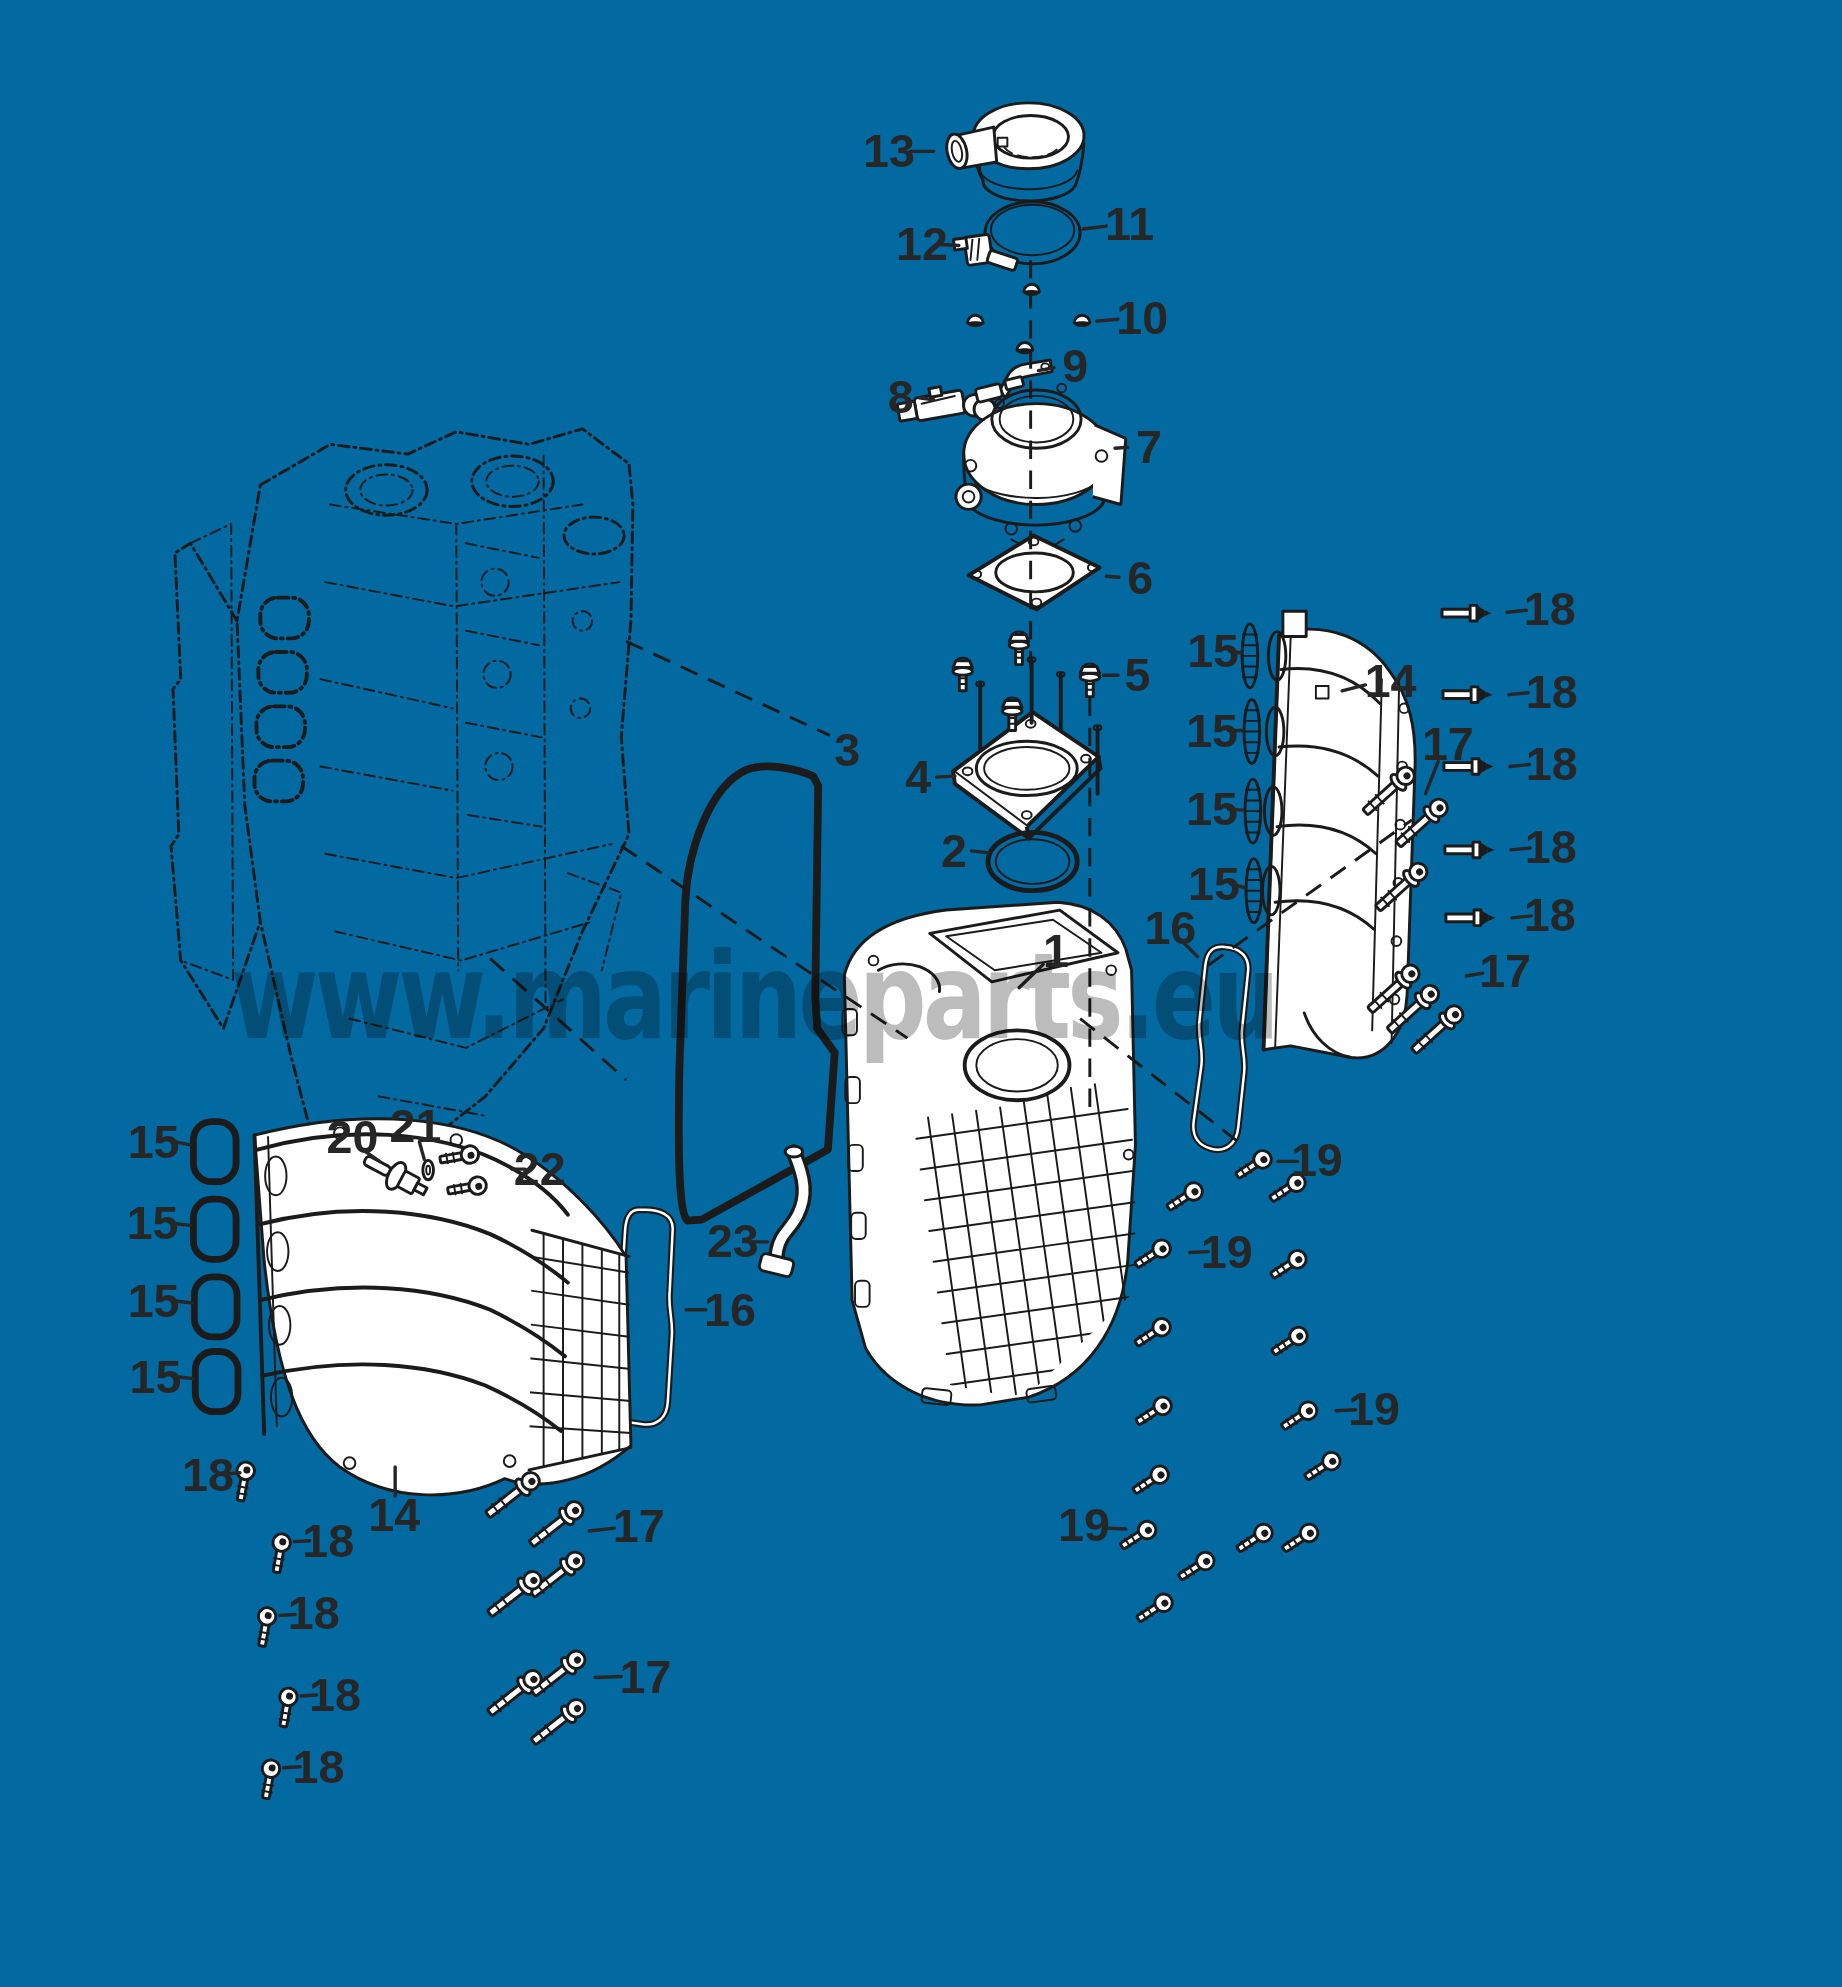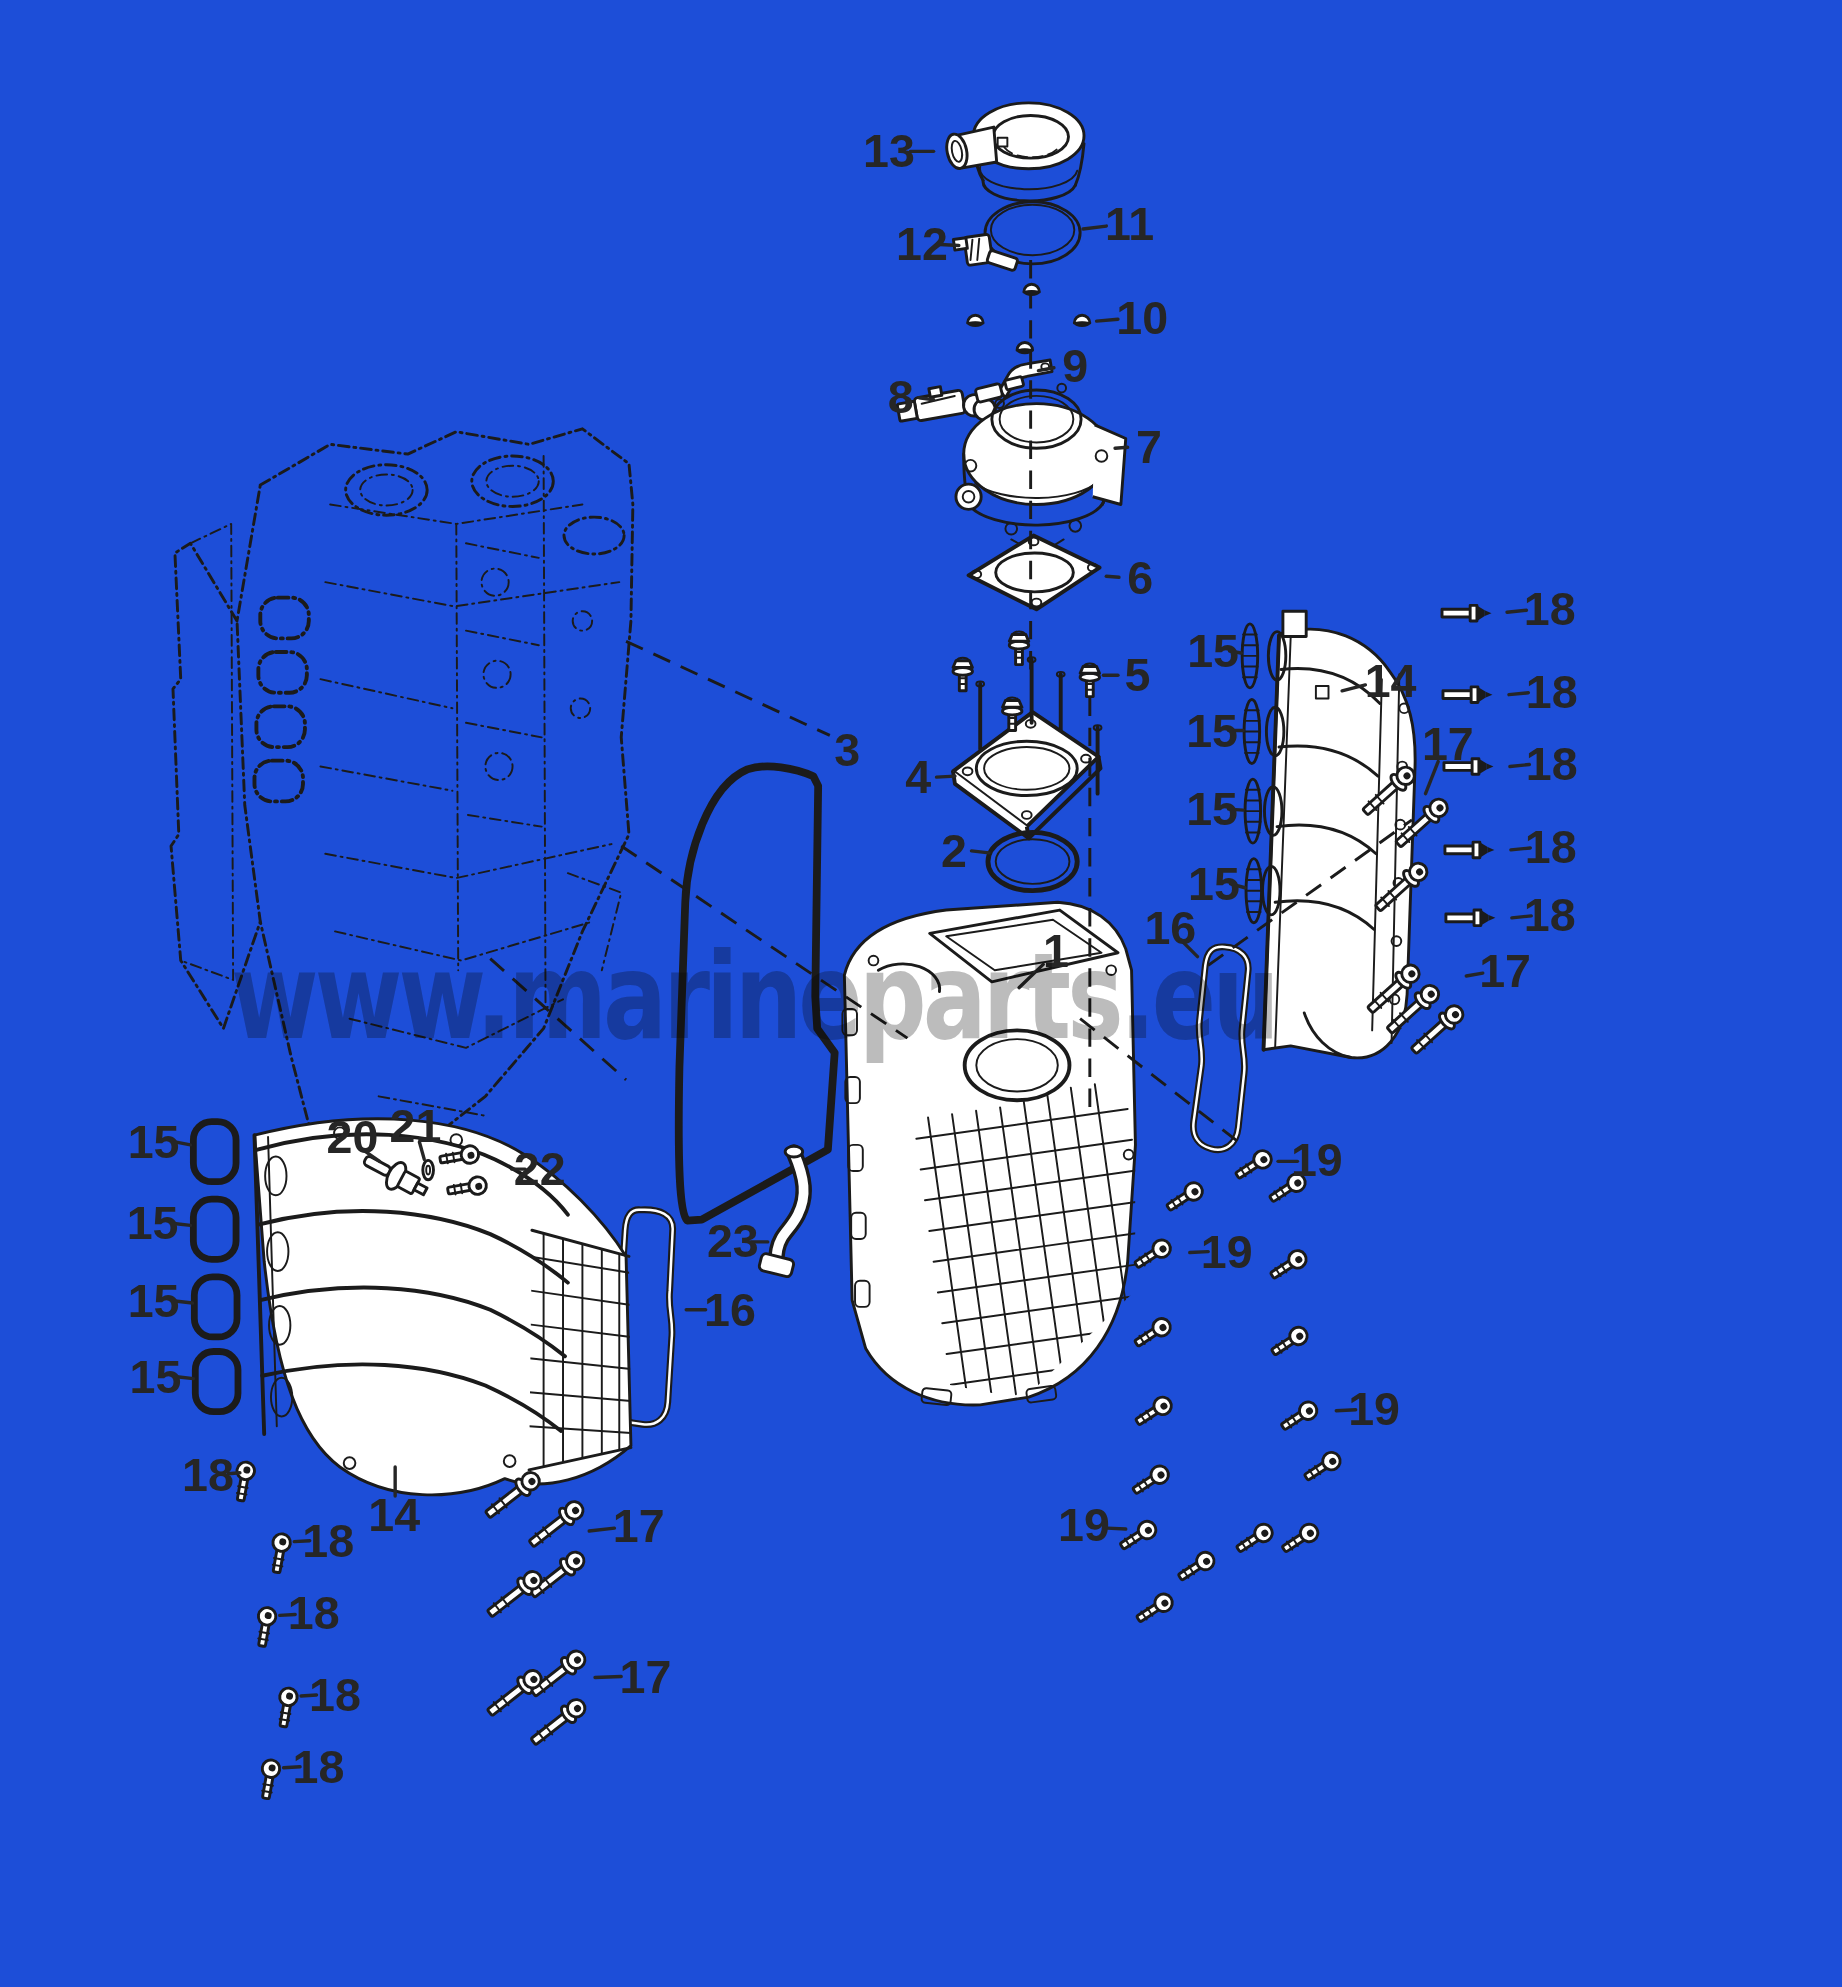--- a/index.html
+++ b/index.html
@@ -1,16 +1,16 @@
 <!DOCTYPE html>
 <html><head>
 <meta charset="utf-8">
 <style>
   html,body{margin:0;padding:0;background:#fff;}
-  .stage{position:relative;width:1843px;height:1987px;background:#1d4ed8;overflow:hidden;
+  .stage{position:relative;width:1843px;height:1987px;background:#0369a1;overflow:hidden;
          font-family:"Liberation Sans",sans-serif;}
   svg{position:absolute;left:0;top:0;}
   
   .s2{fill:none;stroke:#1b1b1b;stroke-width:2;stroke-linecap:round;stroke-linejoin:round}
   .s3{fill:none;stroke:#1b1b1b;stroke-width:3;stroke-linecap:round;stroke-linejoin:round}
   .s4{fill:none;stroke:#1b1b1b;stroke-width:4;stroke-linecap:round;stroke-linejoin:round}
   .s5{fill:none;stroke:#1b1b1b;stroke-width:5;stroke-linecap:round;stroke-linejoin:round}
   .s7{fill:none;stroke:#1b1b1b;stroke-width:7;stroke-linecap:round;stroke-linejoin:round}
   .s8{fill:none;stroke:#1b1b1b;stroke-width:8;stroke-linecap:round;stroke-linejoin:round}
   .wf{fill:#ffffff;stroke:#1b1b1b;stroke-width:3;stroke-linejoin:round}

